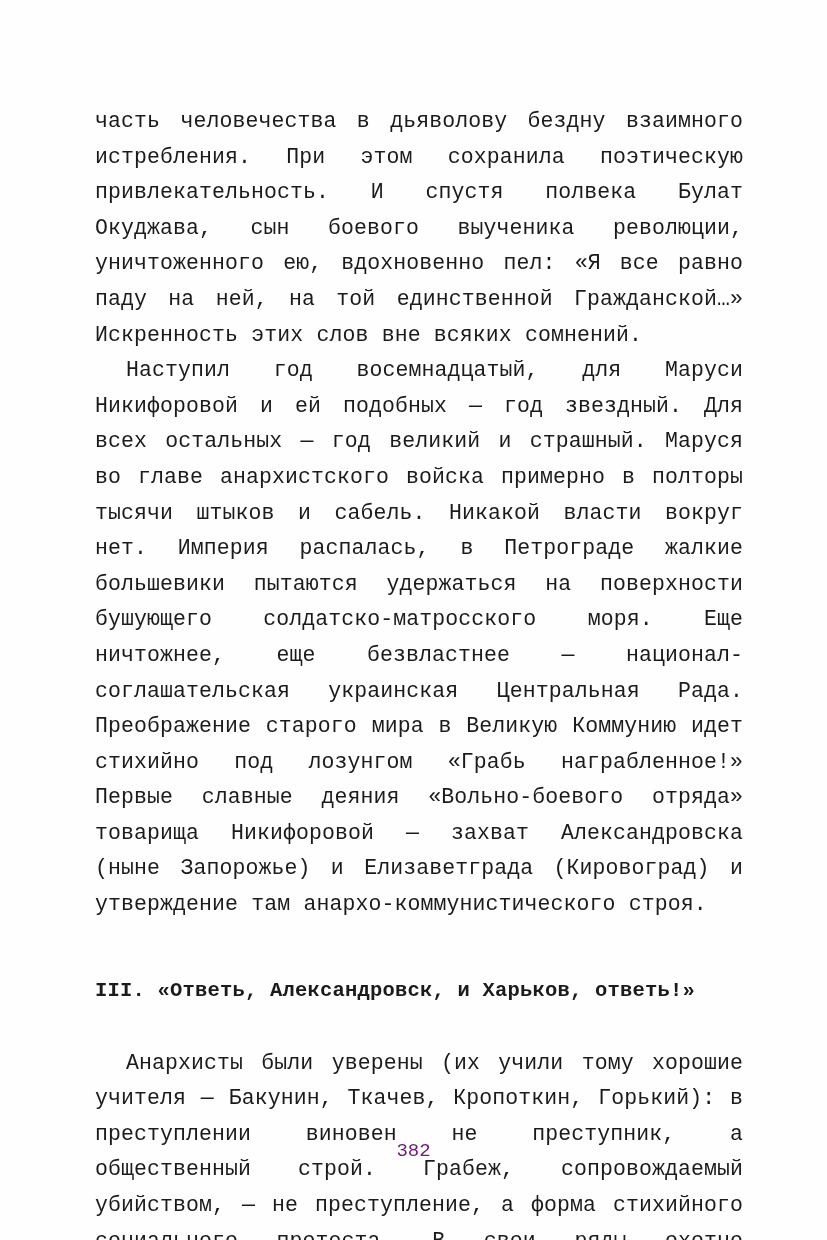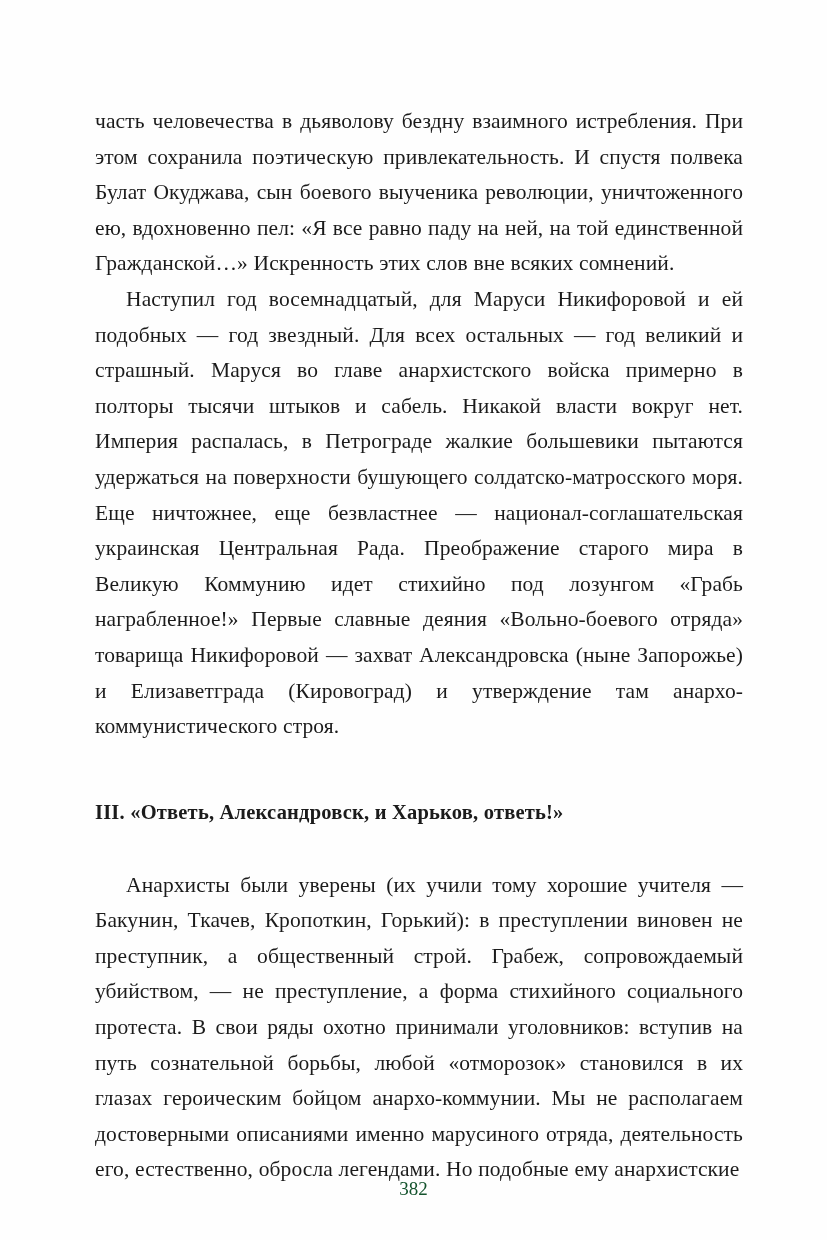--- a/index.html
+++ b/index.html
@@ -15,20 +15,21 @@
     position: relative;
     overflow: hidden;
   }
   .page {
     position: absolute;
     top: 0;
     left: 0;
     width: 827px;
     height: 1240px;
     background: #fefefe;
+    font-family: Liberation Mono, monospace;
   }
   .text-column {
     position: absolute;
     left: 95px;
     top: 104px;
     width: 648px;
   }
   p.body-par {
     margin: 0;
     font-size: 21.5px;
@@ -49,22 +50,21 @@
   }
   .gap-before-heading { height: 56px; }
   .gap-after-heading { height: 44px; }
   .folio {
     position: absolute;
     left: 0;
     top: 1140px;
     width: 827px;
     text-align: center;
     font-size: 19px;
-    color: #14532d;
-    margin-top: 38px;
+    color: #701a75;
   }
 </style>
 </head>
 <body>
 
 <div class="page">
 
   <div class="text-column">
 
     <p class="body-par">часть человечества в дьяволову бездну взаимного истребления. При этом сохранила поэтическую привлекательность. И спустя полвека Булат Окуджава, сын боевого выученика революции, уничтоженного ею, вдохновенно пел: «Я все равно паду на ней, на той единственной Гражданской…» Искренность этих слов вне всяких сомнений.</p>

